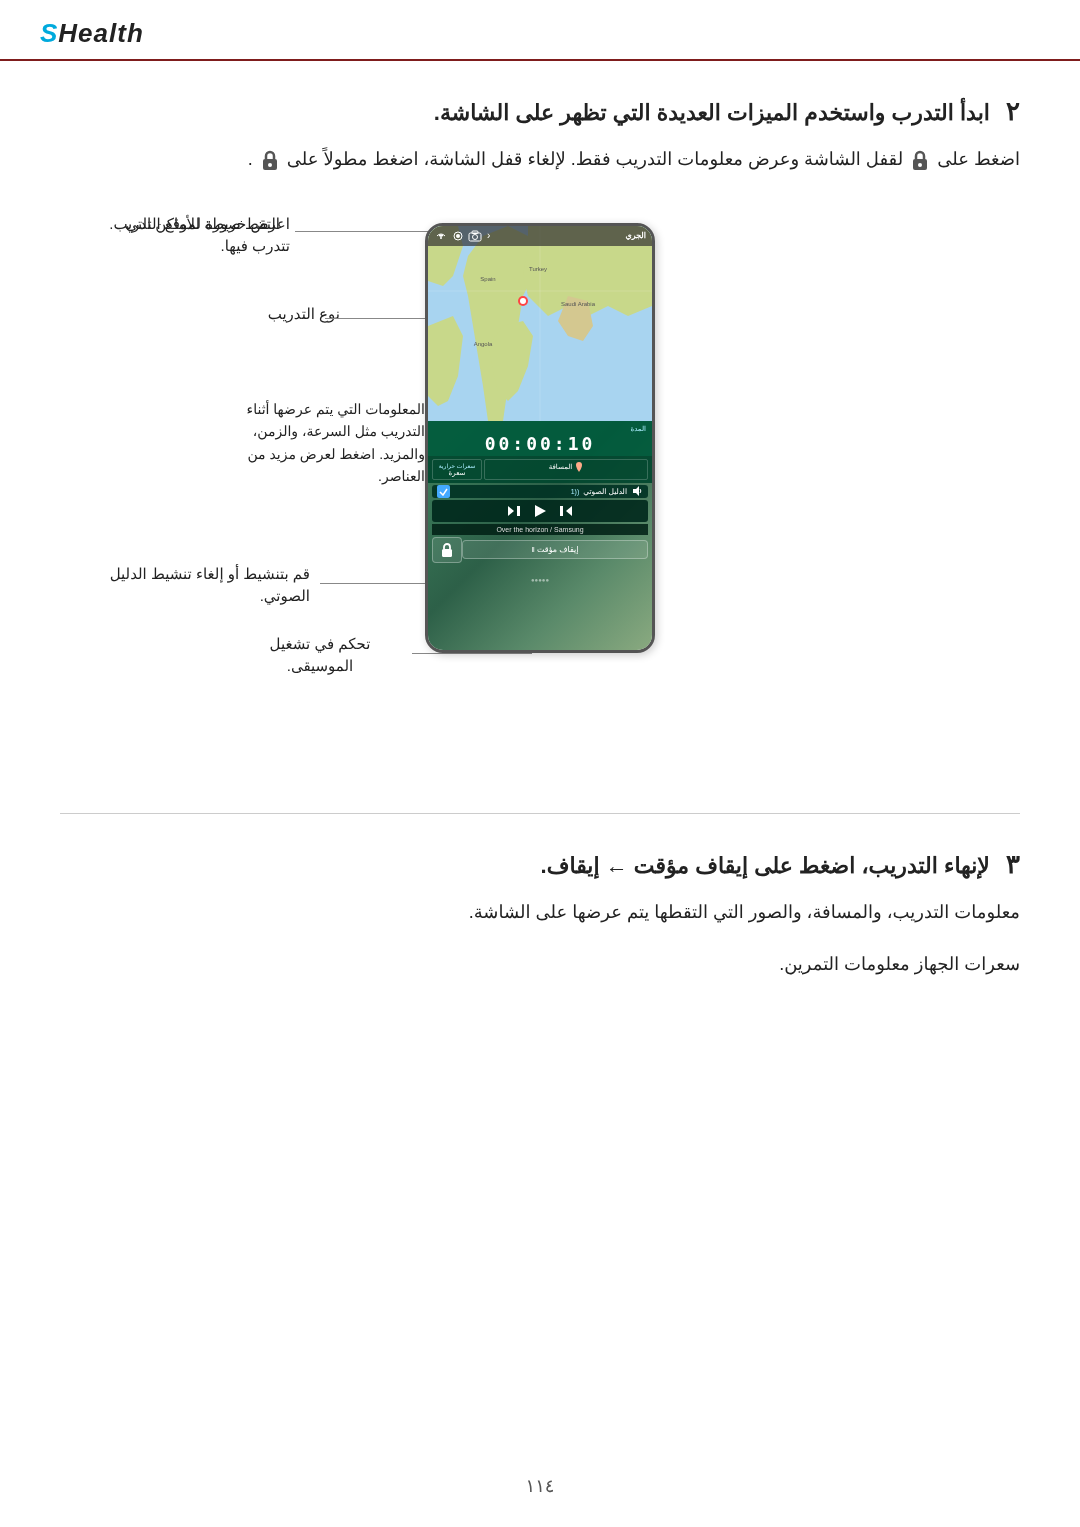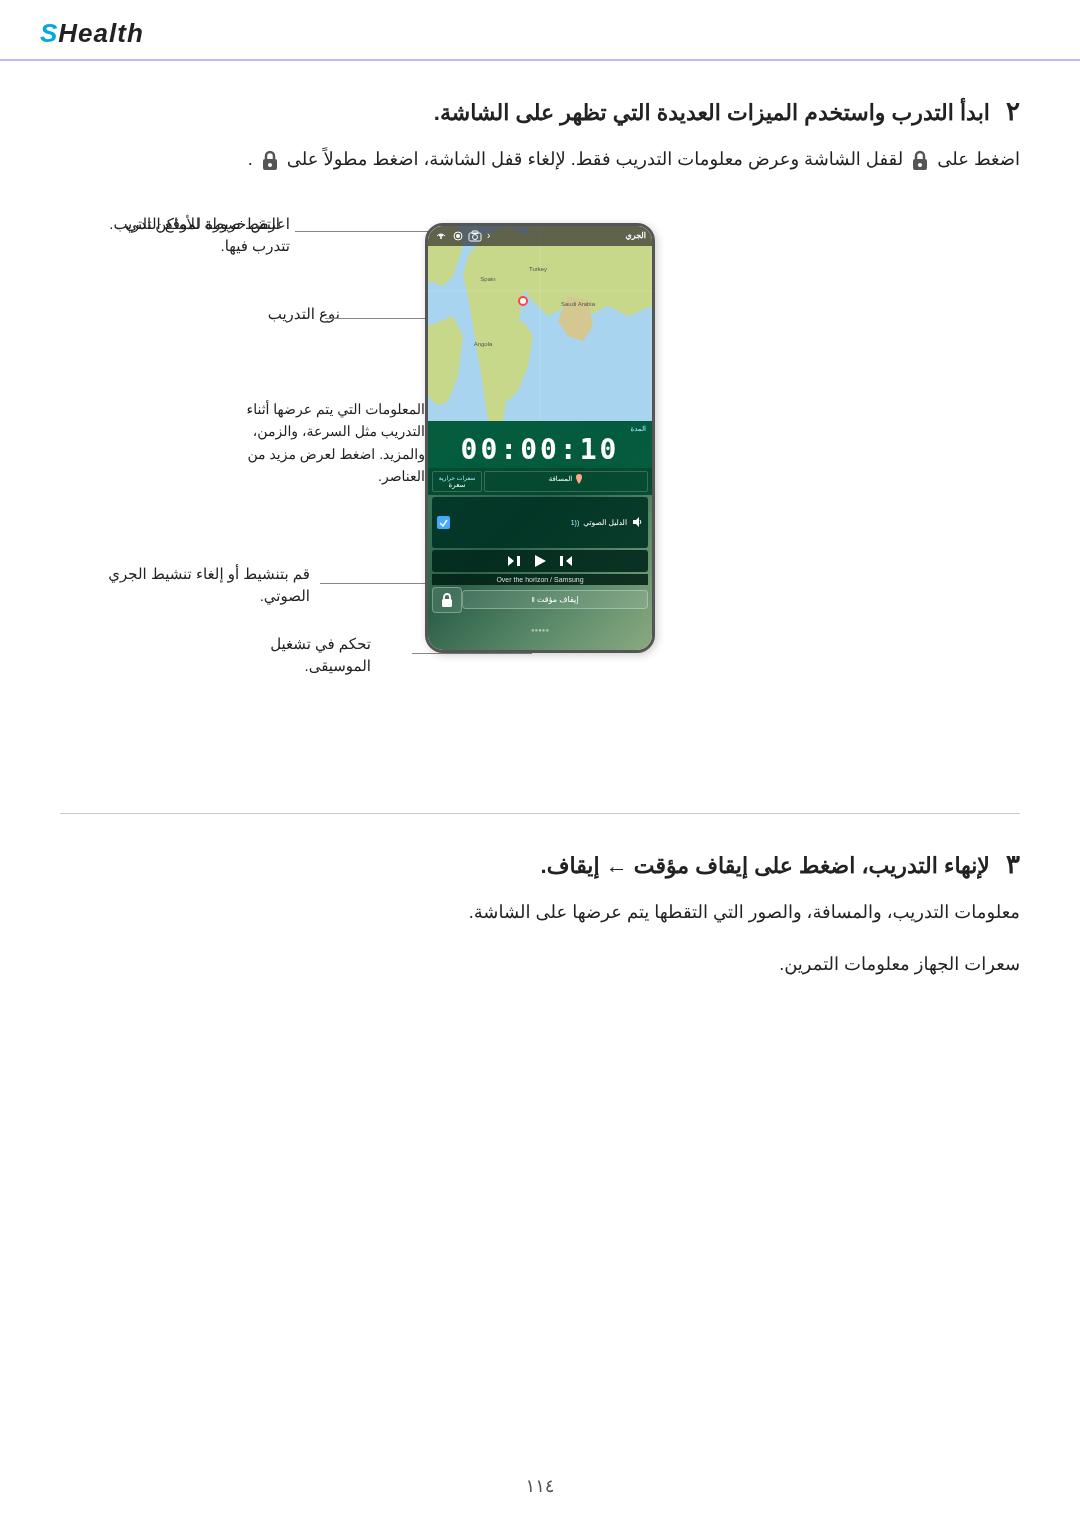--- a/index.html
+++ b/index.html
@@ -11,21 +11,21 @@
       position: relative;
       direction: rtl;
     }
 
     
     .header {
       display: flex;
       justify-content: flex-end;
       align-items: center;
       padding: 18px 40px 10px 40px;
-      border-bottom: 2px solid #c4b5fd;
+      border-bottom: 2px solid #7f1d1d;
     }
     .header-title {
       font-size: 26px;
       font-weight: bold;
       color: #222;
       letter-spacing: 1px;
       font-style: italic;
     }
     .header-s {
       color: #00aadd;
@@ -177,24 +177,24 @@
     <div class="annotation" style="right: 680px; top: 100px; width: 120px; text-align: right;">
       <span>نوع التدريب</span>
     </div>
 
 
     <div class="annotation" style="right: 595px; top: 195px; width: 210px; text-align: right; font-size: 14px; line-height: 1.6;">
       <span>المعلومات التي يتم عرضها أثناء التدريب مثل السرعة، والزمن، والمزيد. اضغط لعرض مزيد من العناصر.</span>
     </div>
 
     <div class="annotation" style="left: 30px; top: 360px; width: 220px; text-align: right;">
-      <span>قم بتنشيط أو إلغاء تنشيط الجري الصوتي.</span>
-    </div>
-
-    <div class="annotation" style="right: 649px; top: 430px; width: 160px; text-align: right;">
+      <span>قم بتنشيط أو إلغاء تنشيط الدليل الصوتي.</span>
+    </div>
+
+    <div class="annotation" style="right: 620px; top: 430px; width: 160px; text-align: center;">
       <span>تحكم في تشغيل الموسيقى.</span>
     </div>
 
     <div style="position:absolute; right:488px; top:30px; width:160px; height:1px; background:#888; top:28px;"></div>
 
     <div style="position:absolute; left:235px; top:28px; width:160px; height:1px; background:#888;"></div>
 
     <div style="position:absolute; right:488px; top:115px; width:120px; height:1px; background:#888;"></div>
 
     <div style="position:absolute; left:265px; top:115px; width:130px; height:1px; background:#888;"></div>
@@ -262,40 +262,40 @@
                 <path d="M5 5 a3 3 0 0 1 4 0" fill="none" stroke="#fff" stroke-width="1.5"></path>
                 <path d="M3 5 a5 5 0 0 1 8 0" fill="none" stroke="#fff" stroke-width="1"></path>
                 <line x1="7" y1="5" x2="7" y2="8" stroke="#fff" stroke-width="1.5"></line>
               </svg>
             </div>
           </div>
         </div>
 
         <div style="background:rgba(0,90,60,0.92); padding:4px 6px 2px 6px; direction:rtl;">
           <div style="font-size:7px; color:#aef; direction:rtl; text-align:right;">المدة</div>
-          <div style="font-size:28px; font-weight:bold; color:#fff; letter-spacing:3px; text-align:center; font-family:monospace;">00:00:10</div>
+          <div style="font-size:18px; font-weight:bold; color:#fff; letter-spacing:3px; text-align:center; font-family:monospace;">00:00:10</div>
         </div>
 
         <div style="display:flex; gap:2px; padding:3px 4px; background:rgba(0,70,45,0.9); direction:rtl;">
           <div style="flex:1; text-align:center; border:1px solid rgba(255,255,255,0.2); border-radius:2px; padding:2px;">
             <div style="display:flex; align-items:center; justify-content:center; gap:3px;">
 
               <svg width="8" height="10">
                 <path d="M4 0 a3 3 0 0 1 3 3 c0 3 -3 7 -3 7 s-3 -4 -3 -7 a3 3 0 0 1 3 -3z" fill="#fa8"></path>
               </svg>
               <span style="font-size:7px; color:#fff;">المسافة</span>
             </div>
           </div>
           <div style="width:50px; text-align:center; border:1px solid rgba(255,255,255,0.2); border-radius:2px; padding:2px;">
             <div style="font-size:6px; color:#aef;">سعرات حرارية</div>
             <div style="font-size:7px; color:#fff;">سعرة</div>
           </div>
         </div>
 
-        <div style="display:flex; align-items:center; background:rgba(0,50,35,0.9); margin:2px 4px; border-radius:3px; padding:19px 5px; direction:rtl; justify-content:space-between;">
+        <div style="display:flex; align-items:center; background:rgba(0,50,35,0.9); margin:2px 4px; border-radius:3px; padding:0 5px; direction:rtl; justify-content:space-between;">
           <div style="display:flex; align-items:center; gap:4px;">
 
             <svg width="12" height="12">
               <path d="M2 4 L5 4 L8 1 L8 11 L5 8 L2 8 Z" fill="#fff"></path>
               <path d="M9 4 a3 3 0 0 1 0 4" fill="none" stroke="#fff" stroke-width="1"></path>
             </svg>
             <span style="font-size:7.5px; color:#fff;">الدليل الصوتي</span>
             <span style="font-size:7px; color:#aef;">((1</span>
           </div>
 

